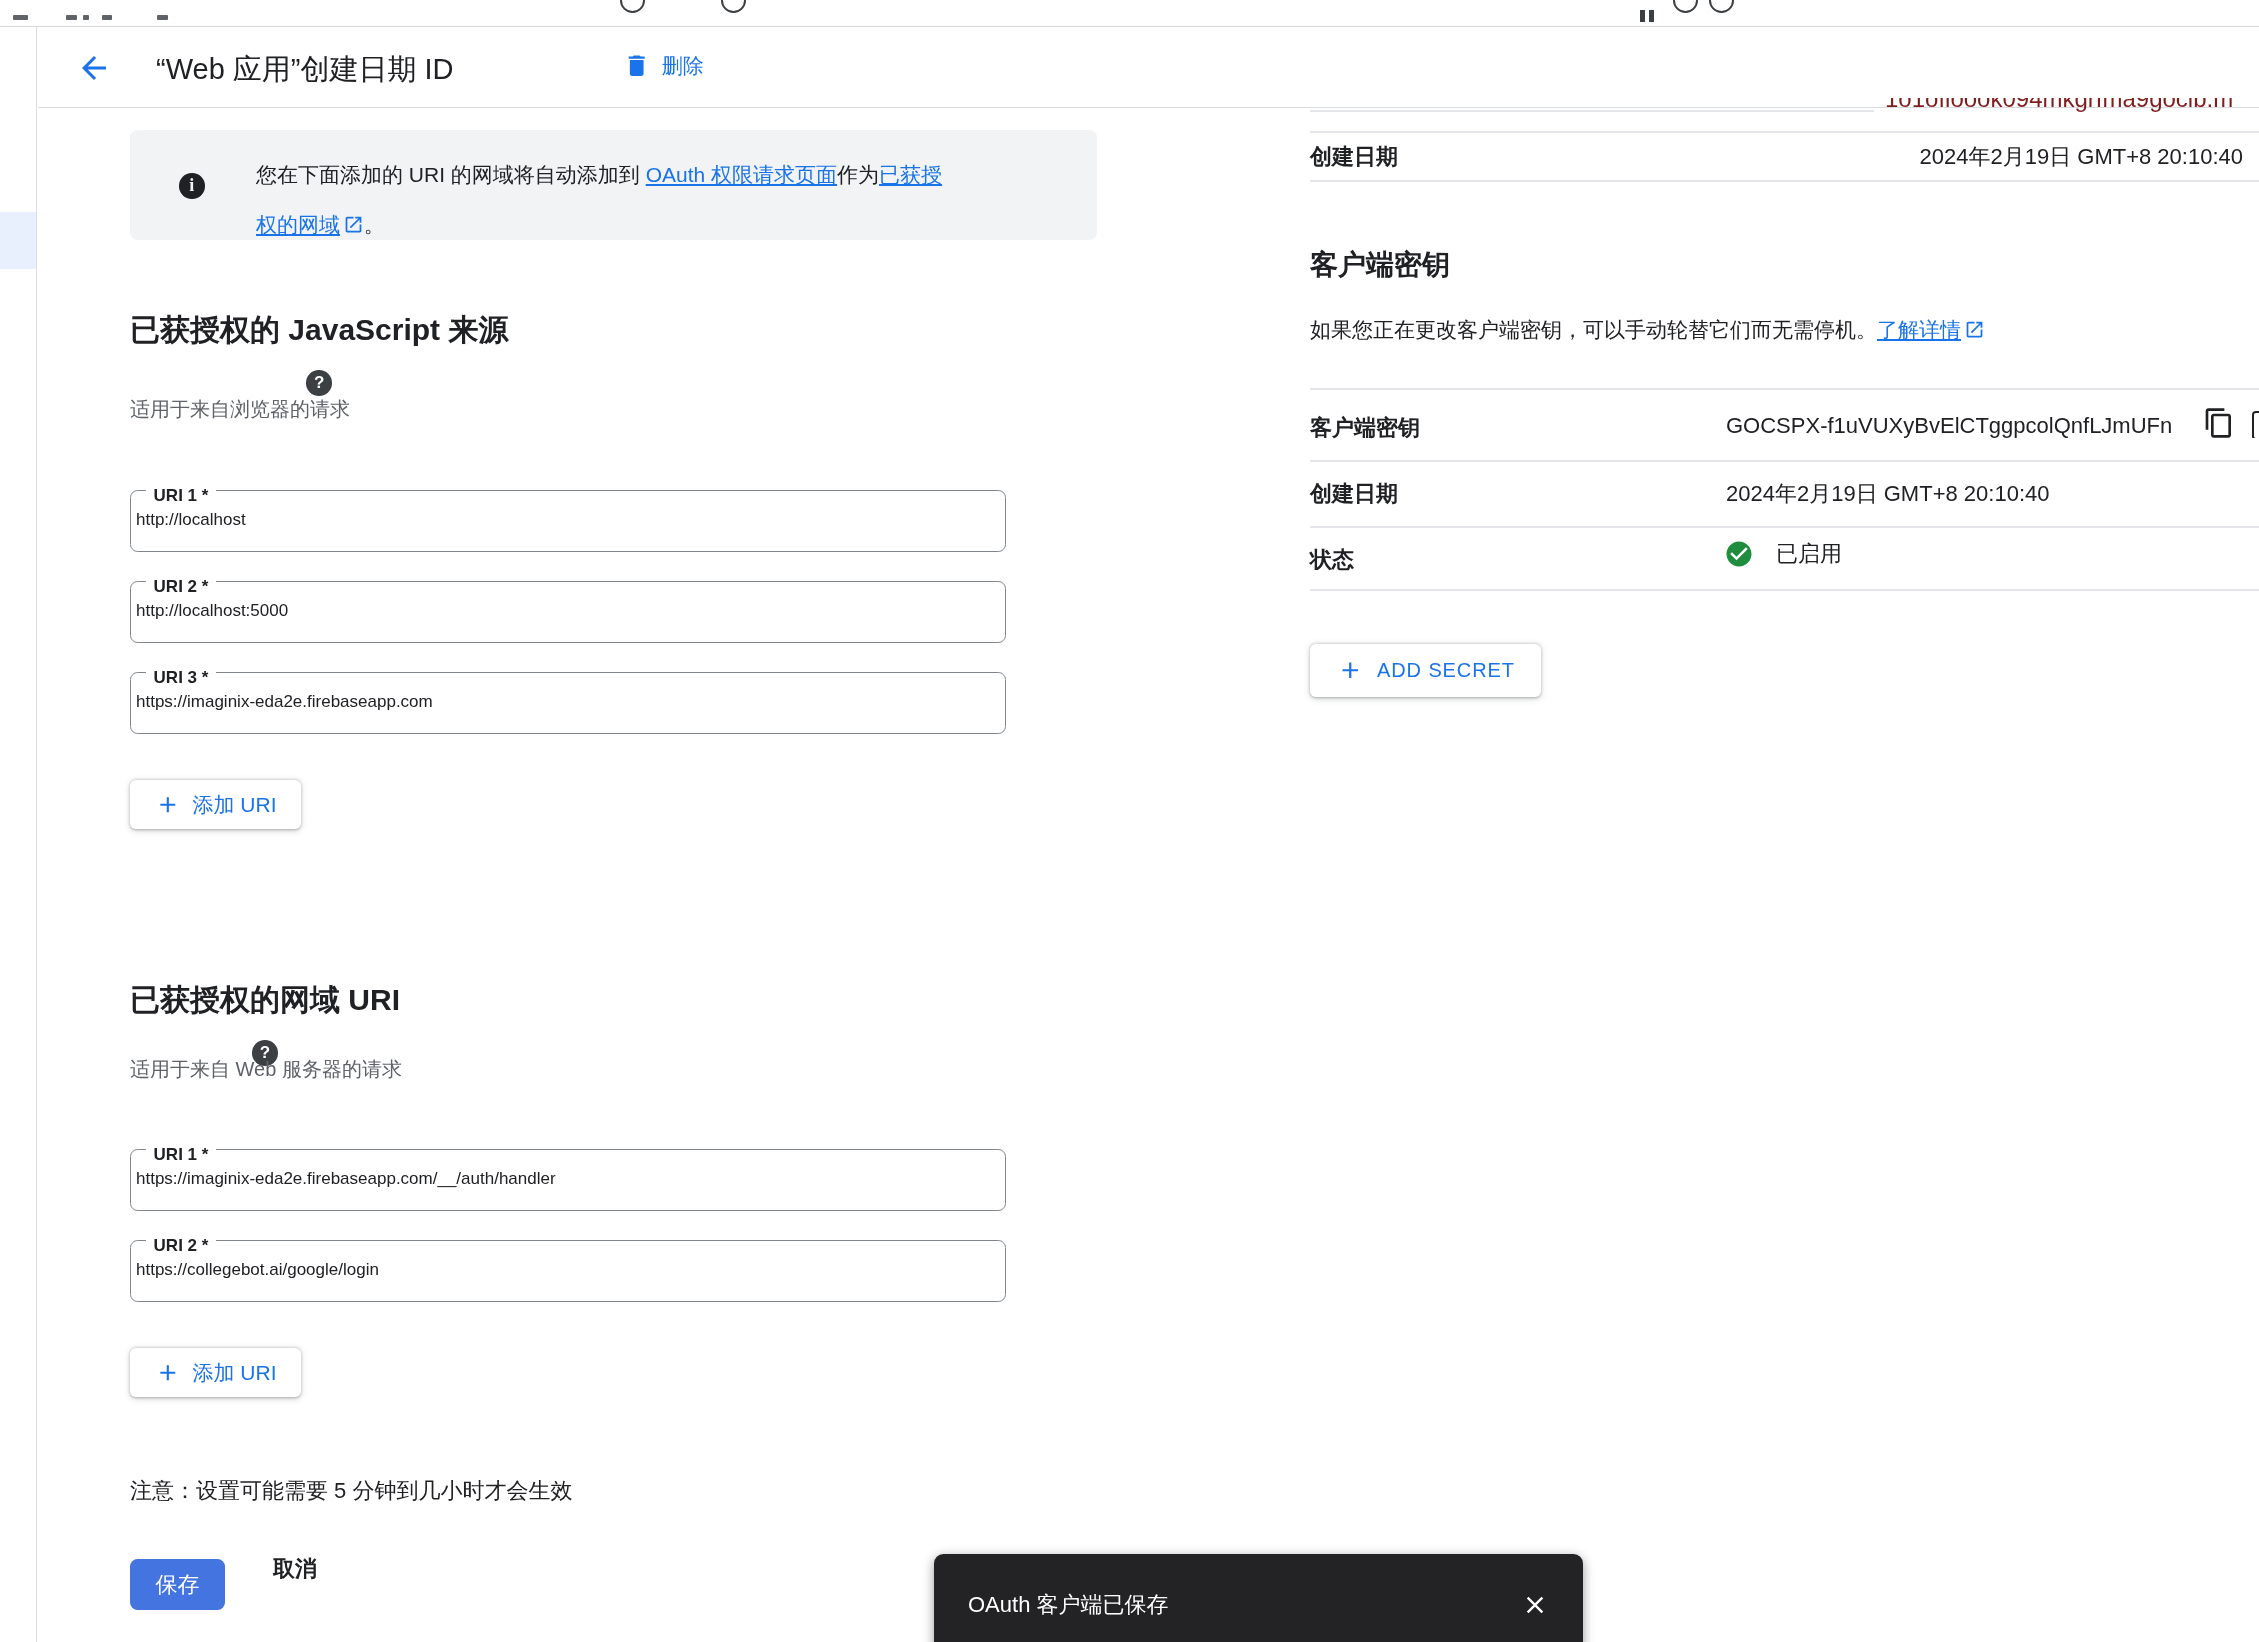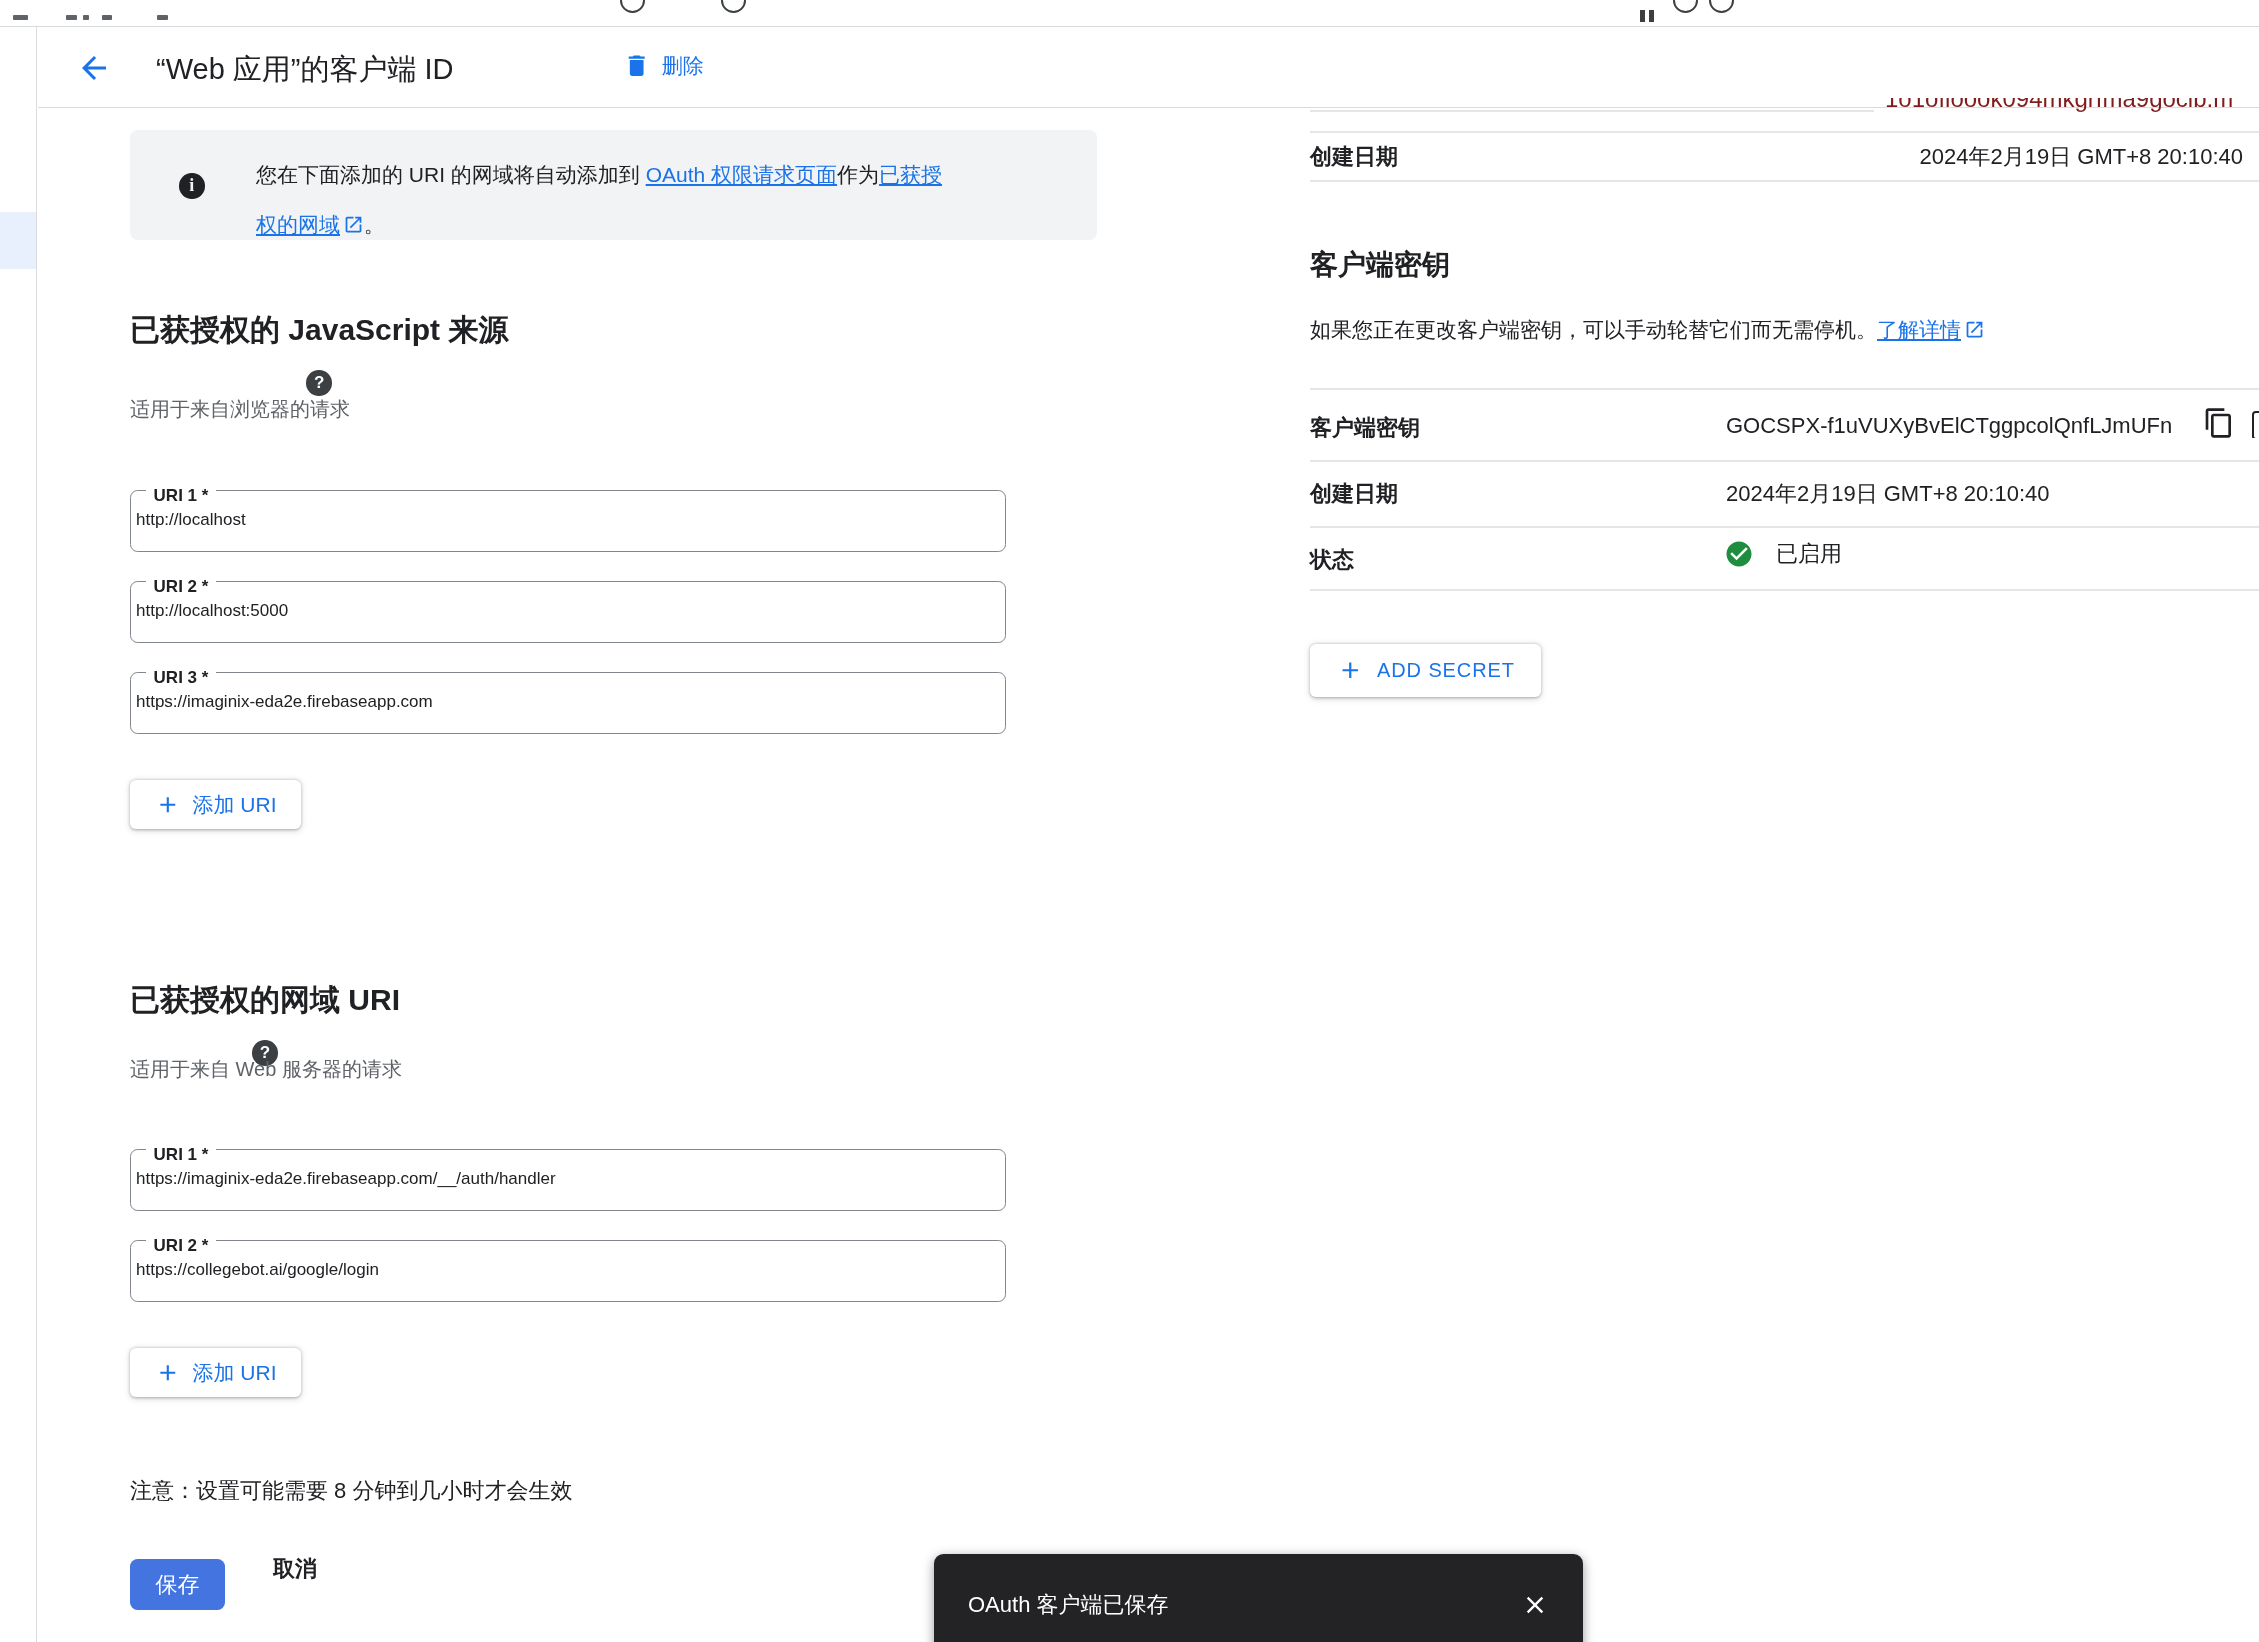--- a/index.html
+++ b/index.html
@@ -105,21 +105,21 @@
 <div class="left-rail">
   <div class="rail-highlight"></div>
 </div>
 
 <div class="header">
   <div class="back-btn">
     <svg viewBox="0 0 24 24" width="36" height="36">
         <path fill="currentColor" d="M20 11H7.83l5.59-5.59L12 4l-8 8 8 8 1.41-1.41L7.83 13H20v-2z"></path>
       </svg>
   </div>
-  <div class="page-title">“Web 应用”的客户端 ID</div>
+  <div class="page-title">“Web 应用”创建日期 ID</div>
   <div class="delete-btn">
     <svg viewBox="0 0 24 24" width="27.4" height="27.4">
         <path fill="currentColor" d="M6 19c0 1.1.9 2 2 2h8c1.1 0 2-.9 2-2V7H6v12zM19 4h-3.5l-1-1h-5l-1 1H5v2h14V4z"></path>
       </svg>
     <span class="delete-label">删除</span>
   </div>
 </div>
 
 <div class="info-banner">
   <div class="info-icon">i</div>
@@ -173,21 +173,21 @@
 
 <div class="add-btn" style="left:130px;top:1348px;">
   <span class="plus-icon">
       <svg viewBox="0 0 24 24" width="25.6" height="25.6">
         <path fill="currentColor" d="M19 13h-6v6h-2v-6H5v-2h6V5h2v6h6v2z"></path>
       </svg>
     </span>
   <span>添加 URI</span>
 </div>
 
-<div class="note-text">注意：设置可能需要 8 分钟到几小时才会生效</div>
+<div class="note-text">注意：设置可能需要 5 分钟到几小时才会生效</div>
 <div class="save-btn">保存</div>
 <div class="cancel-btn">取消</div>
 
 <div class="toast">
   <span class="toast-msg">OAuth 客户端已保存</span>
   <span class="toast-close">
     <svg viewBox="0 0 24 24" width="28" height="28">
         <path fill="currentColor" d="M19 6.41L17.59 5 12 10.59 6.41 5 5 6.41 10.59 12 5 17.59 6.41 19 12 13.41 17.59 19 19 17.59 13.41 12z"></path>
       </svg>
   </span>

